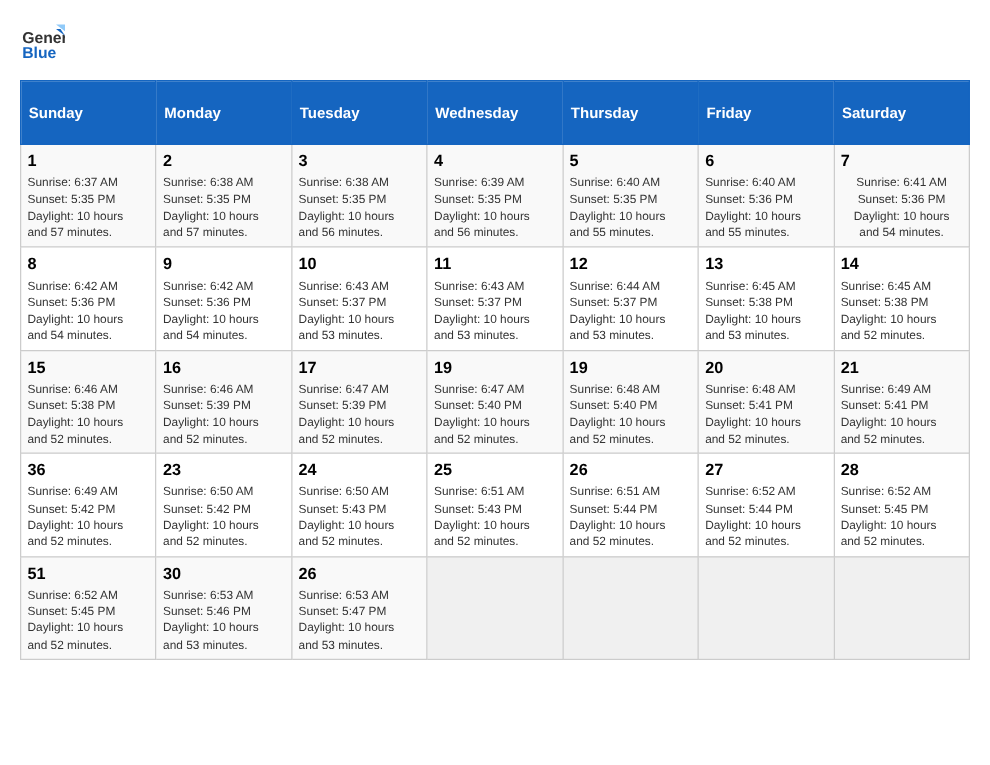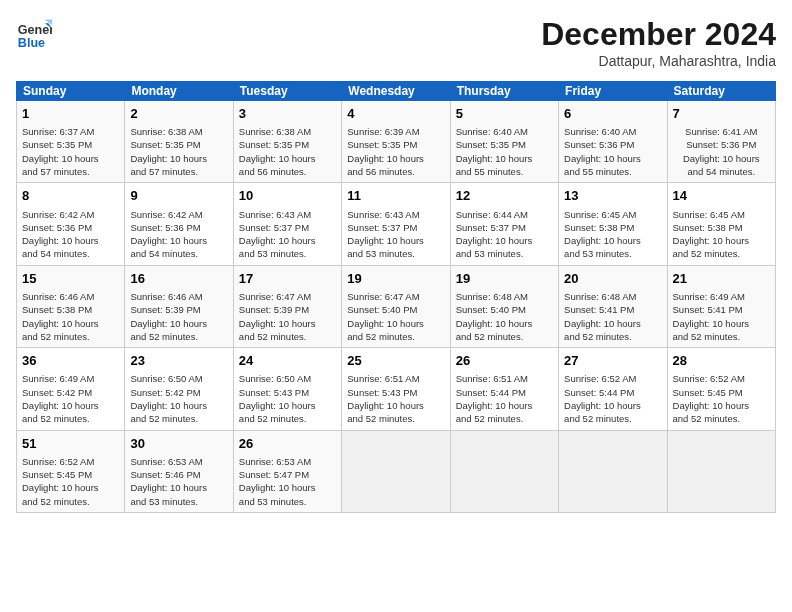--- a/index.html
+++ b/index.html
@@ -39,21 +39,21 @@
     }
     table {
       width: 100%;
       border-collapse: collapse;
       font-size: 10px;
     }
     thead th {
       background-color: #1565c0;
       color: #fff;
       text-align: left;
-      padding: 2px 6px;
+      padding: 18px 6px;
       font-size: 12px;
       font-weight: bold;
       border: 1px solid #1565c0;
     }
     tbody td {
       vertical-align: top;
       padding: 4px 5px;
       border: 1px solid #ccc;
       width: 14.28%;
       min-height: 80px;
@@ -82,24 +82,20 @@
 
 <div class="header">
   <div class="logo">
     <svg class="logo-icon" viewBox="0 0 40 40">
       <text x="2" y="20" font-size="14" font-weight="bold" fill="#333" font-family="Arial">General</text>
       <text x="2" y="34" font-size="14" font-weight="bold" fill="#1565c0" font-family="Arial">Blue</text>
       <polygon points="32,8 40,14 36,8" fill="#1565c0"></polygon>
       <polygon points="32,4 40,10 40,4" fill="#90caf9"></polygon>
     </svg>
   </div>
-  <div class="title-block">
-    <div class="month-title">December 2024</div>
-    <div class="subtitle">Dattapur, Maharashtra, India</div>
-  </div>
 </div>
 
 <table>
   <thead>
     <tr id="thead-row">
         <th>Sunday</th>
         <th>Monday</th>
         <th>Tuesday</th>
         <th>Wednesday</th>
         <th>Thursday</th>

